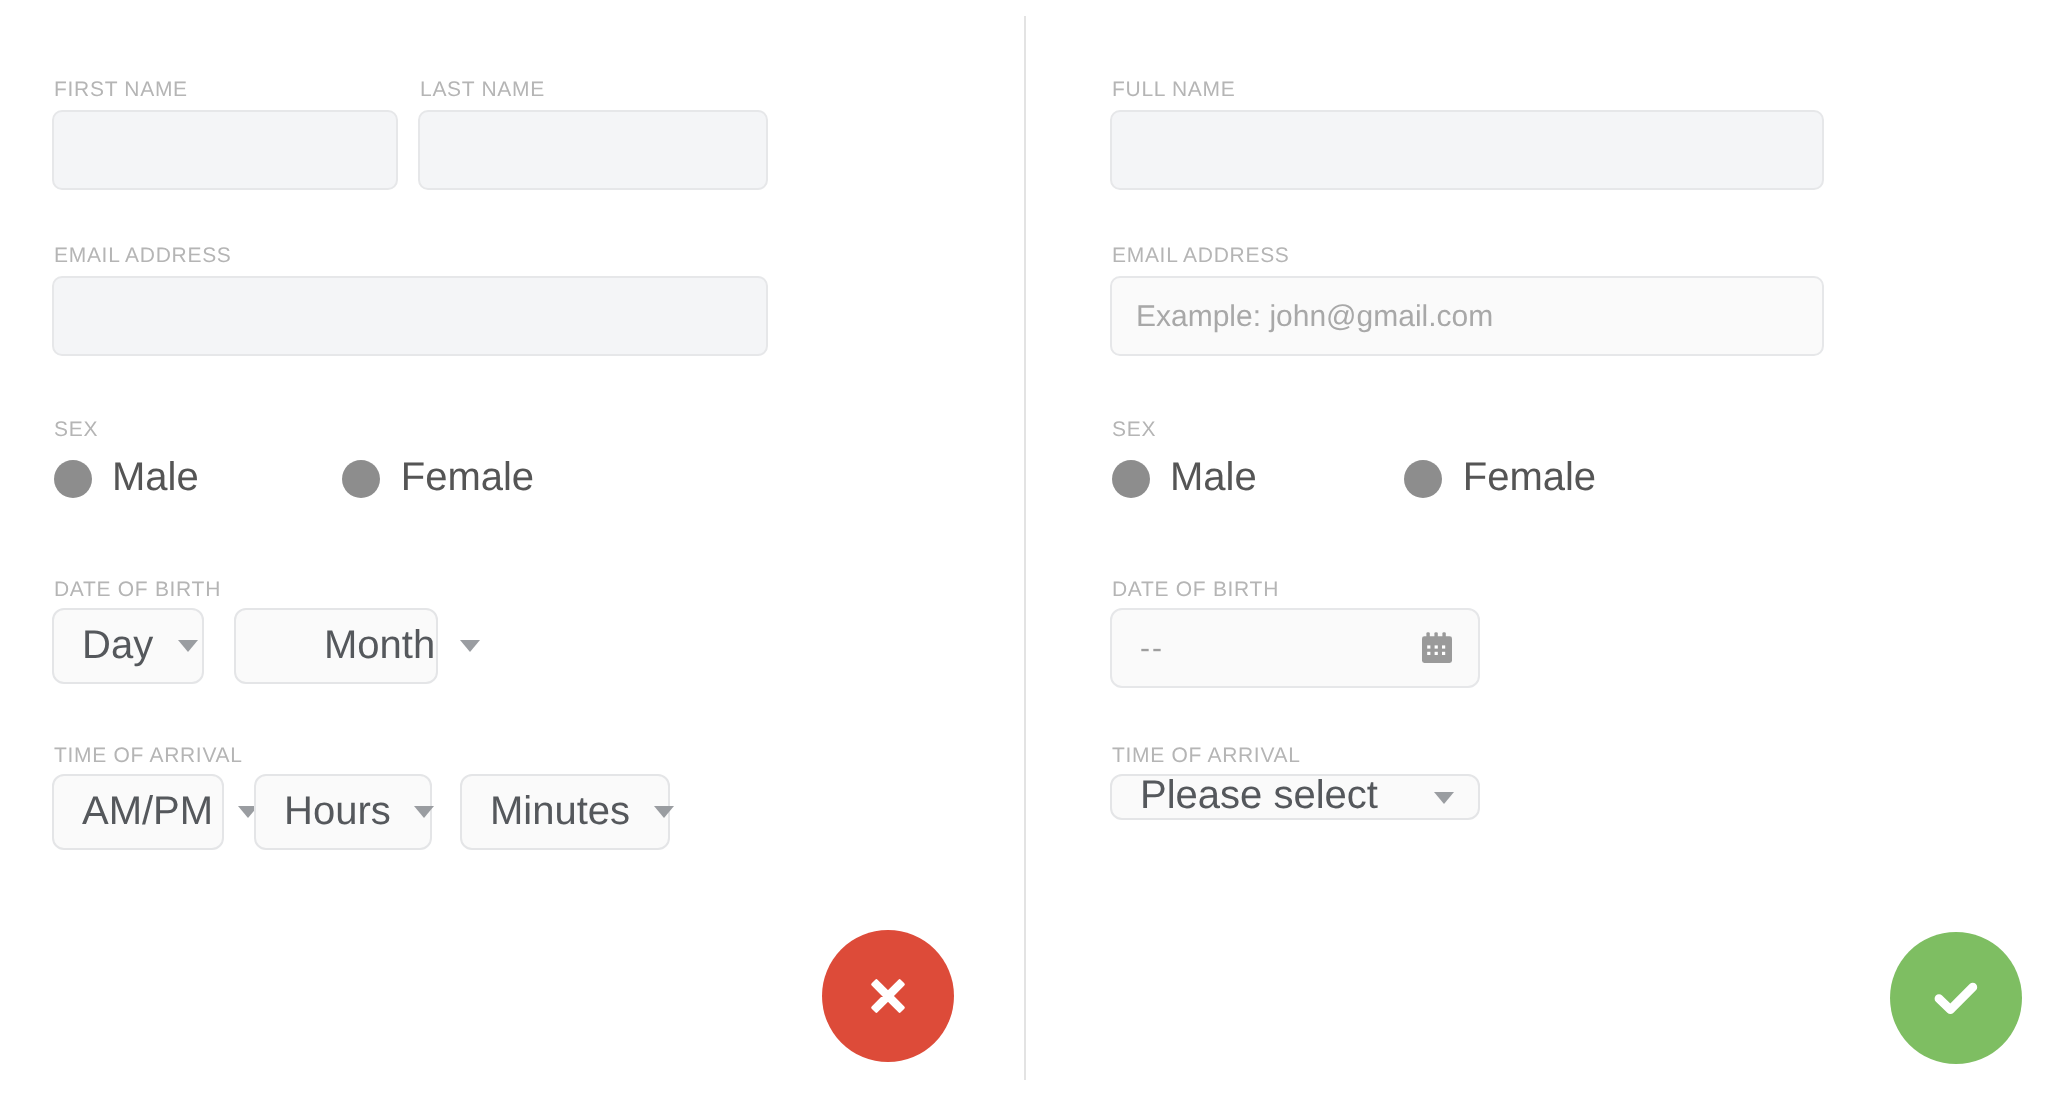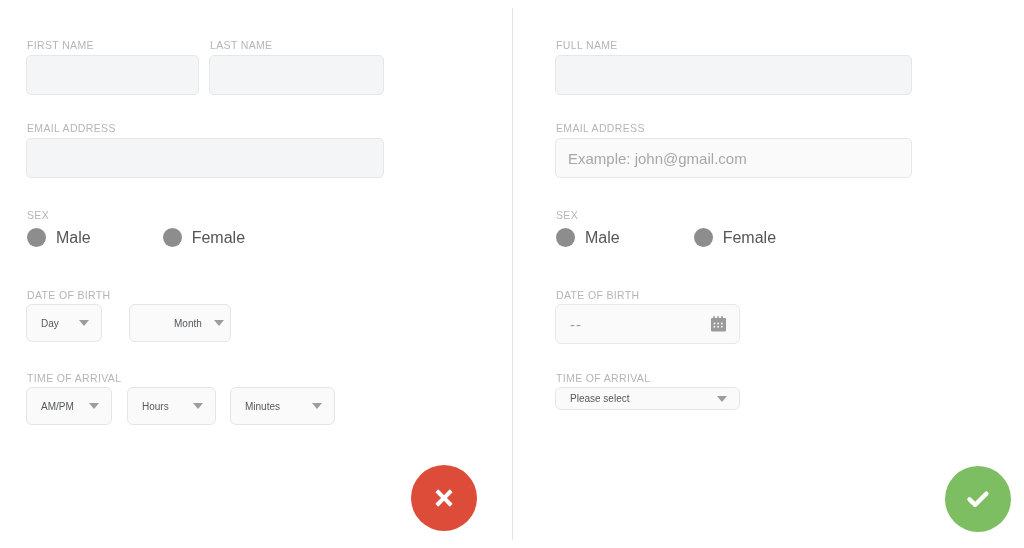--- a/index.html
+++ b/index.html
@@ -70,39 +70,39 @@
   .radio-dot {
     width: 19px;
     height: 19px;
     border-radius: 50%;
     background: #8d8d8d;
     display: inline-block;
     flex: 0 0 auto;
   }
   .radio-text {
     margin-left: 10px;
-    font-size: 16px;
+    font-size: 20px;
     color: #555555;
     white-space: nowrap;
   }
 
   .select-box {
     box-sizing: border-box;
     height: 38px;
     background: #fafafa;
     border: 1px solid #e4e5e7;
     border-radius: 6px;
     display: inline-flex;
     align-items: center;
     justify-content: space-between;
     padding: 0 12px 0 14px;
     cursor: pointer;
   }
   .select-text {
-    font-size: 10px;
+    font-size: 20px;
     color: #55585c;
     white-space: nowrap;
   }
   .caret {
     margin-left: 12px;
     width: 0; height: 0;
     border-left: 5px solid transparent;
     border-right: 5px solid transparent;
     border-top: 6px solid #9a9da1;
     flex: 0 0 auto;
@@ -189,21 +189,21 @@
   </div>
 
   <div style="position:absolute; left:27px; top:285px;">
     <span class="field-label">DATE OF BIRTH</span>
   </div>
   <div style="position:absolute; left:26px; top:304px; display:flex;">
     <div class="select-box" style="width:76px;">
       <span class="select-text">Day</span>
       <span class="caret"></span>
     </div>
-    <div class="select-box" style="width:102px; margin-left:27px;padding-left:44px;">
+    <div class="select-box" style="width:102px; margin-left:15px;padding-left:44px;">
       <span class="select-text">Month</span>
       <span class="caret"></span>
     </div>
   </div>
 
   <div style="position:absolute; left:27px; top:368px;">
     <span class="field-label">TIME OF ARRIVAL</span>
   </div>
   <div style="position:absolute; left:26px; top:387px; display:flex;">
     <div class="select-box" style="width:86px;">

